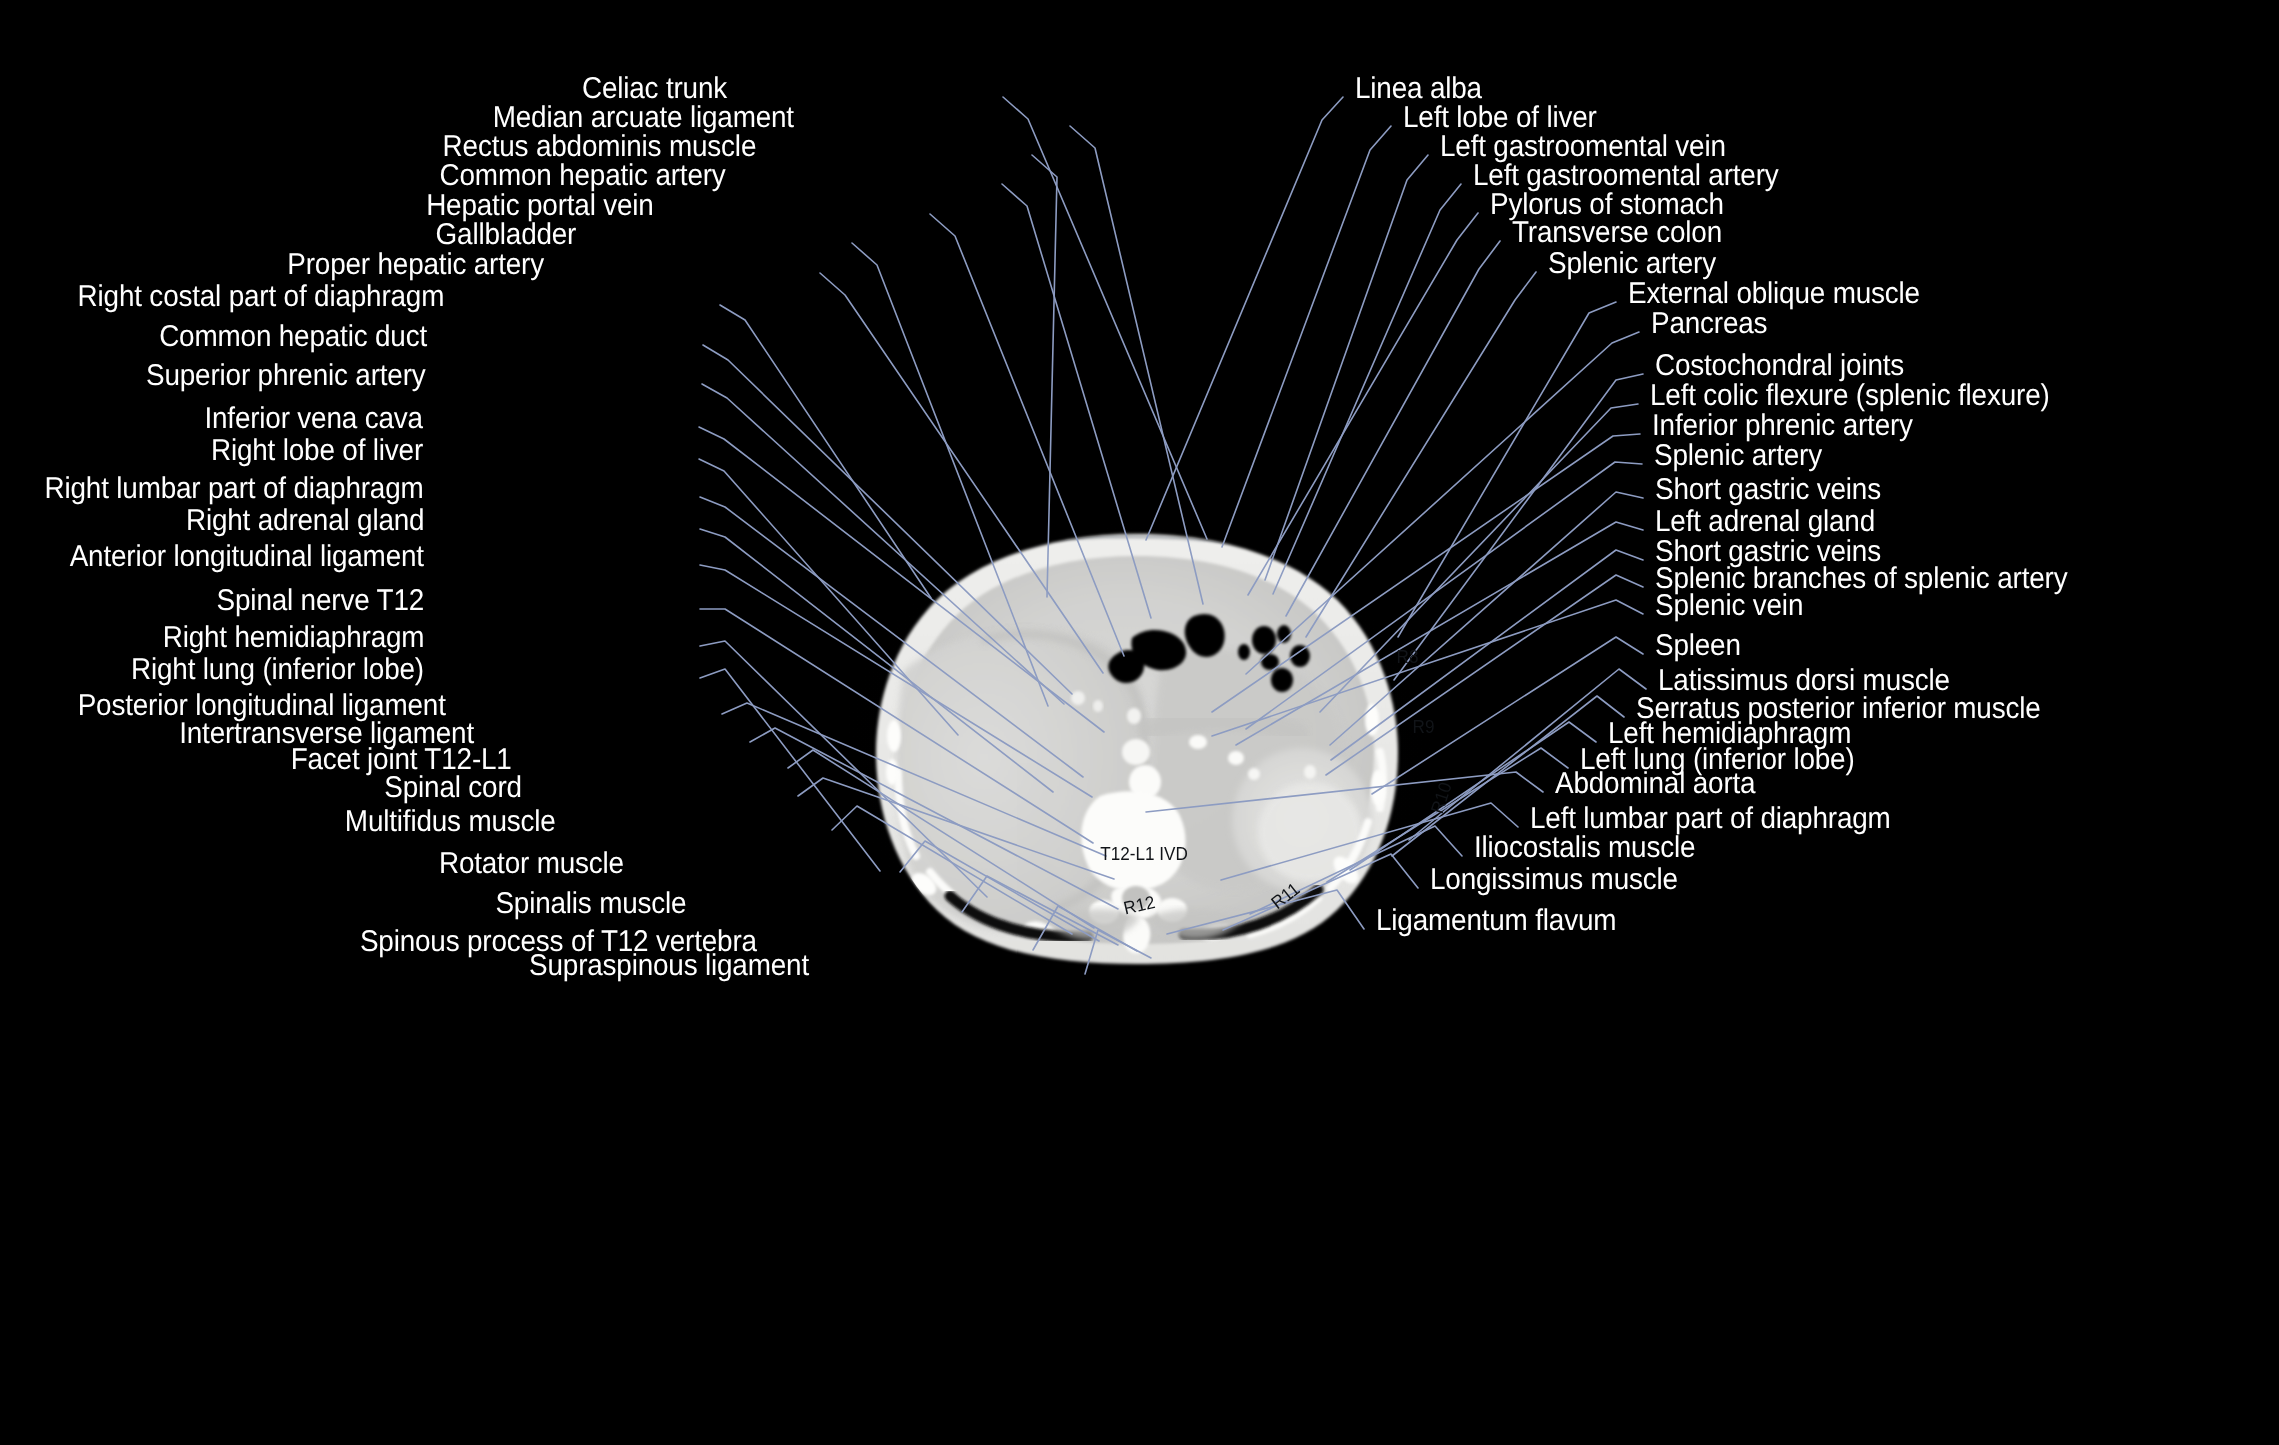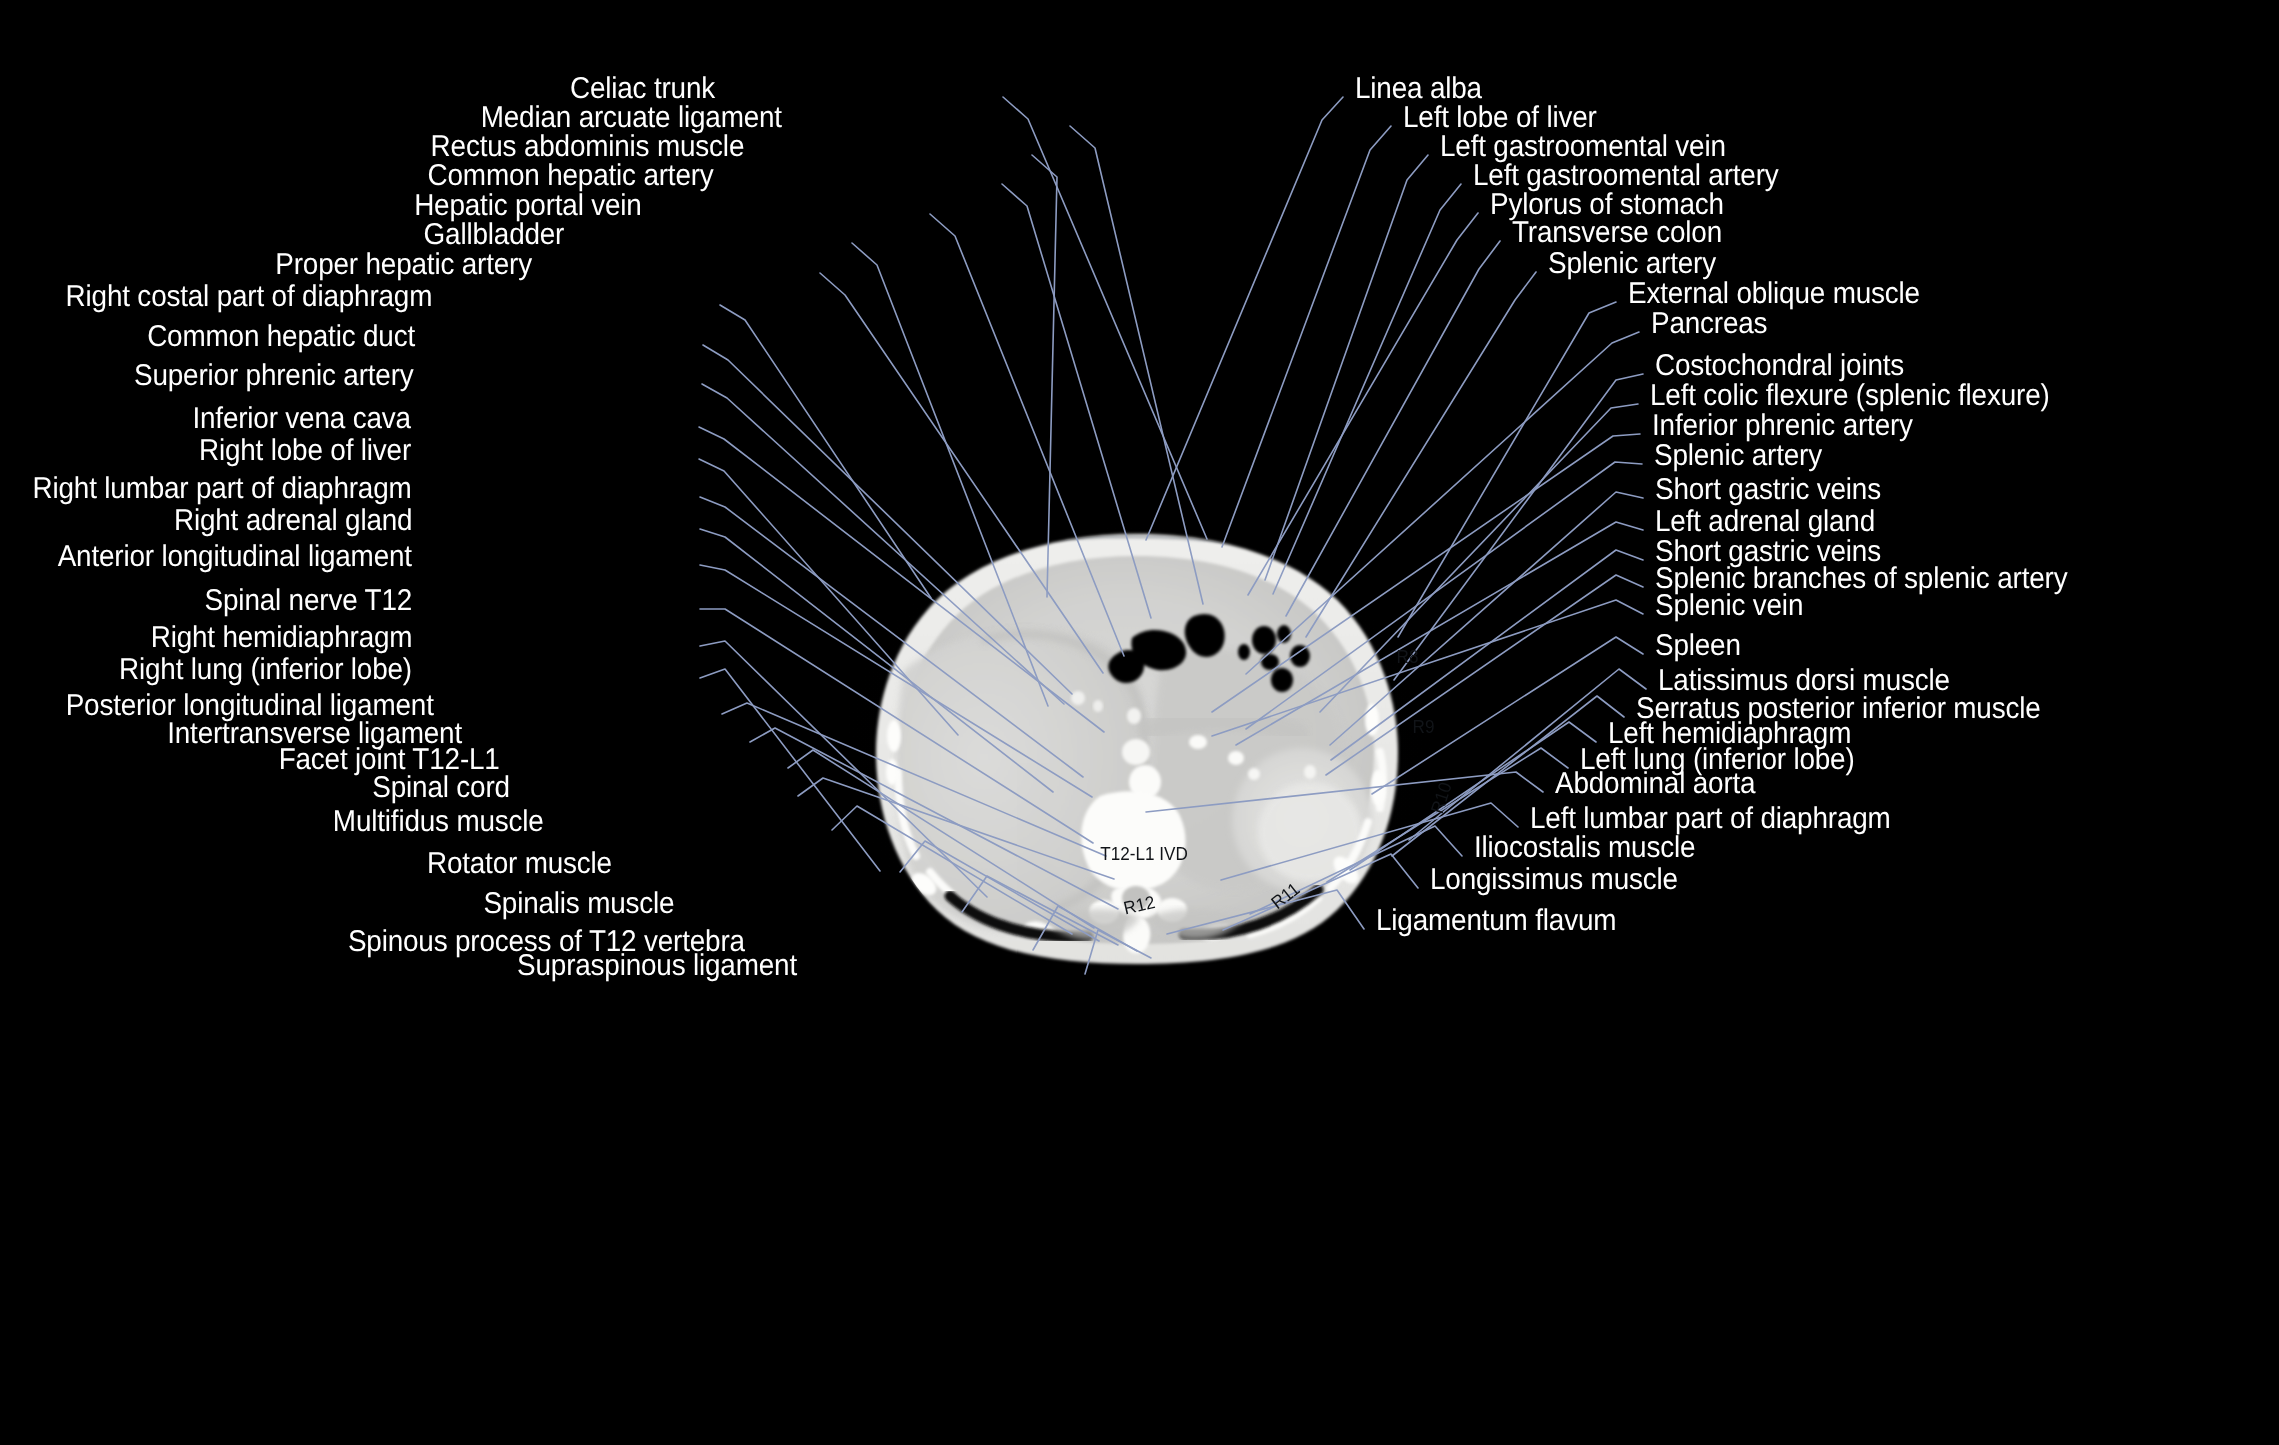--- a/index.html
+++ b/index.html
@@ -2,21 +2,21 @@
 <html><head>
 <meta charset="utf-8">
 <title>Axial CT T12-L1 Anatomy Atlas</title>
 <style>
   html,body{margin:0;padding:0;background:#000;}
   body{
     width:2279px;height:1445px;position:relative;overflow:hidden;
     font-family:"Liberation Sans","DejaVu Sans",sans-serif;
     background:#000;
   }
-  #stage{position:absolute;inset:0;width:2021px;height:1445px;}
+  #stage{position:absolute;inset:0;width:2021px;height:1445px;padding-left:12px;}
 
   
   #ct-wrap{
     position:absolute;left:832px;top:520px;width:610px;height:450px;
   }
   #ct-svg{display:block;width:610px;height:450px;}
 
   
   #leaders{position:absolute;left:0;top:0;width:2279px;height:1445px;pointer-events:none;}
 

